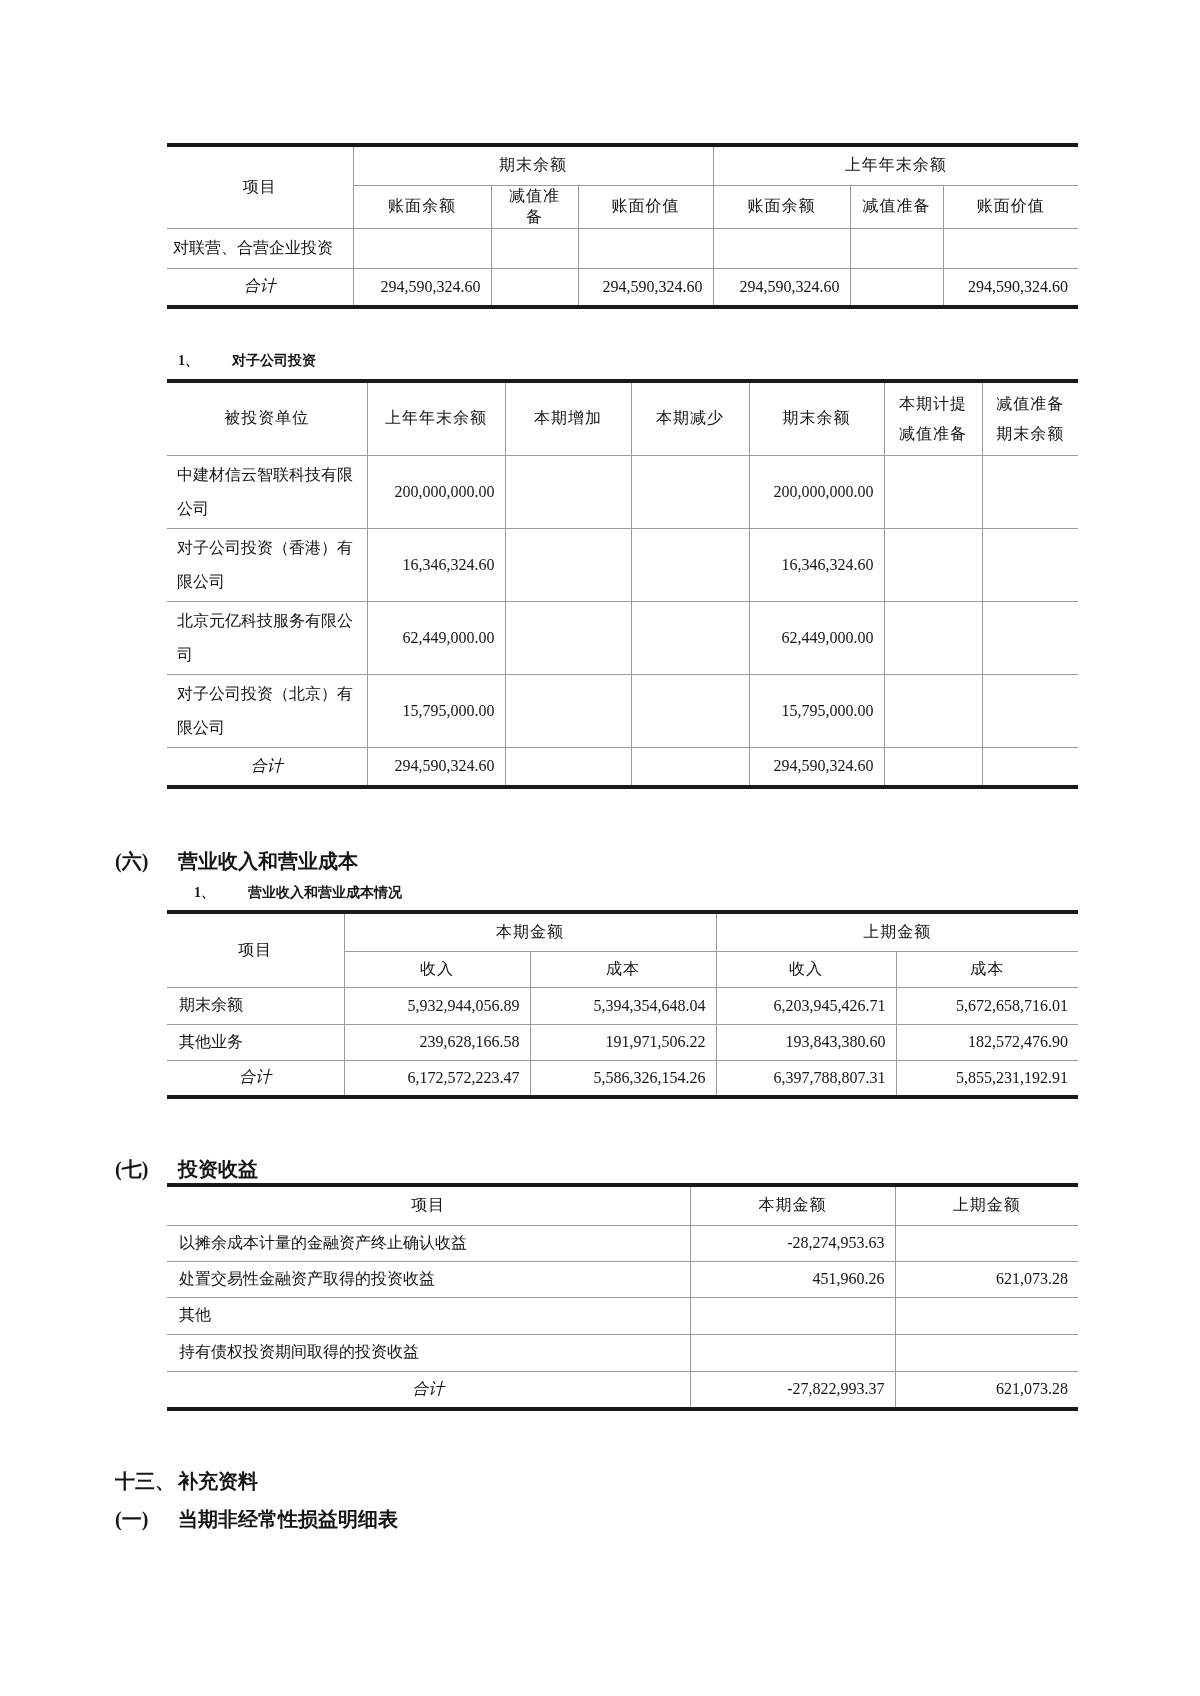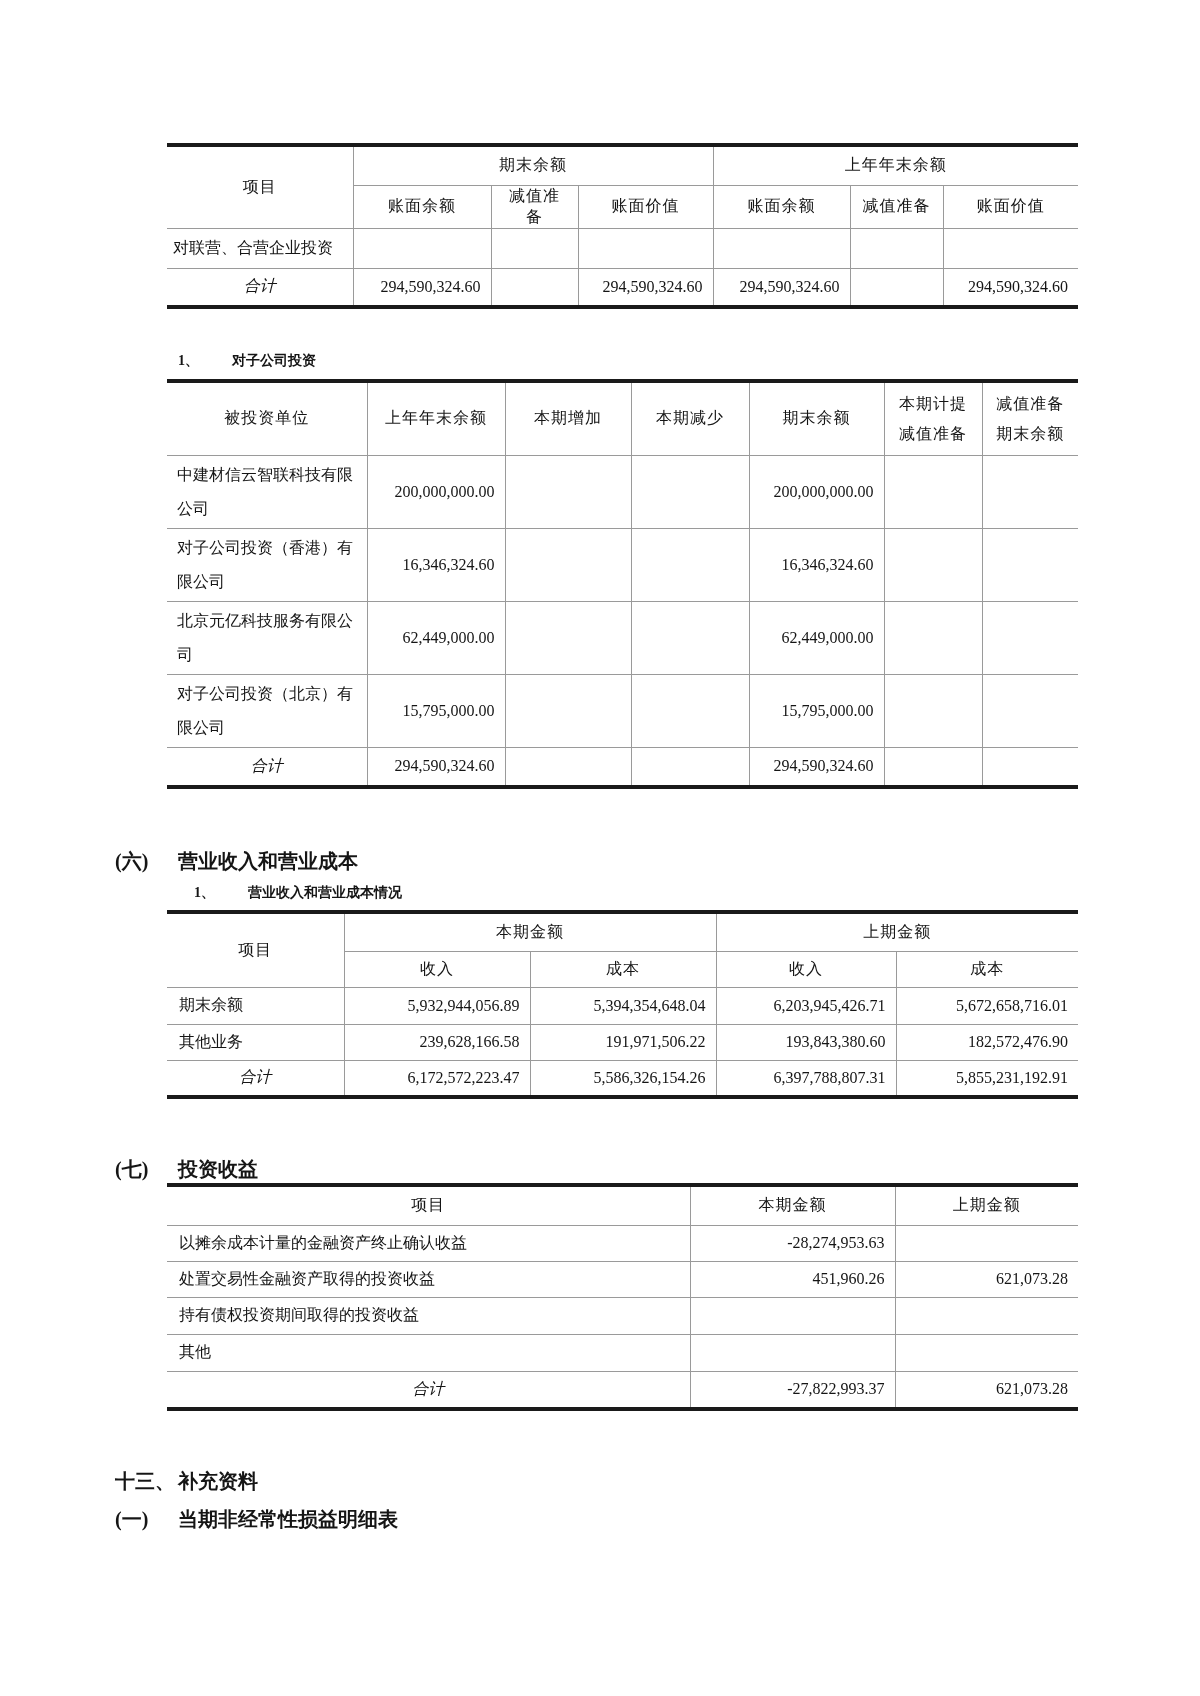--- a/index.html
+++ b/index.html
@@ -259,26 +259,26 @@
       <td class="lbl" style="padding-left:12px">以摊余成本计量的金融资产终止确认收益</td>
       <td class="num">-28,274,953.63</td>
       <td class="num"></td>
     </tr>
     <tr style="height:36px">
       <td class="lbl" style="padding-left:12px">处置交易性金融资产取得的投资收益</td>
       <td class="num">451,960.26</td>
       <td class="num">621,073.28</td>
     </tr>
     <tr style="height:37px">
+      <td class="lbl" style="padding-left:12px">其他</td>
+      <td class="num"></td>
+      <td class="num"></td>
+    </tr>
+    <tr style="height:37px">
       <td class="lbl" style="padding-left:12px">持有债权投资期间取得的投资收益</td>
-      <td class="num"></td>
-      <td class="num"></td>
-    </tr>
-    <tr style="height:37px">
-      <td class="lbl" style="padding-left:12px">其他</td>
       <td class="num"></td>
       <td class="num"></td>
     </tr>
     <tr class="last" style="height:36px">
       <td class="ctr">合计</td>
       <td class="num">-27,822,993.37</td>
       <td class="num">621,073.28</td>
     </tr>
   </tbody>
     </table>

